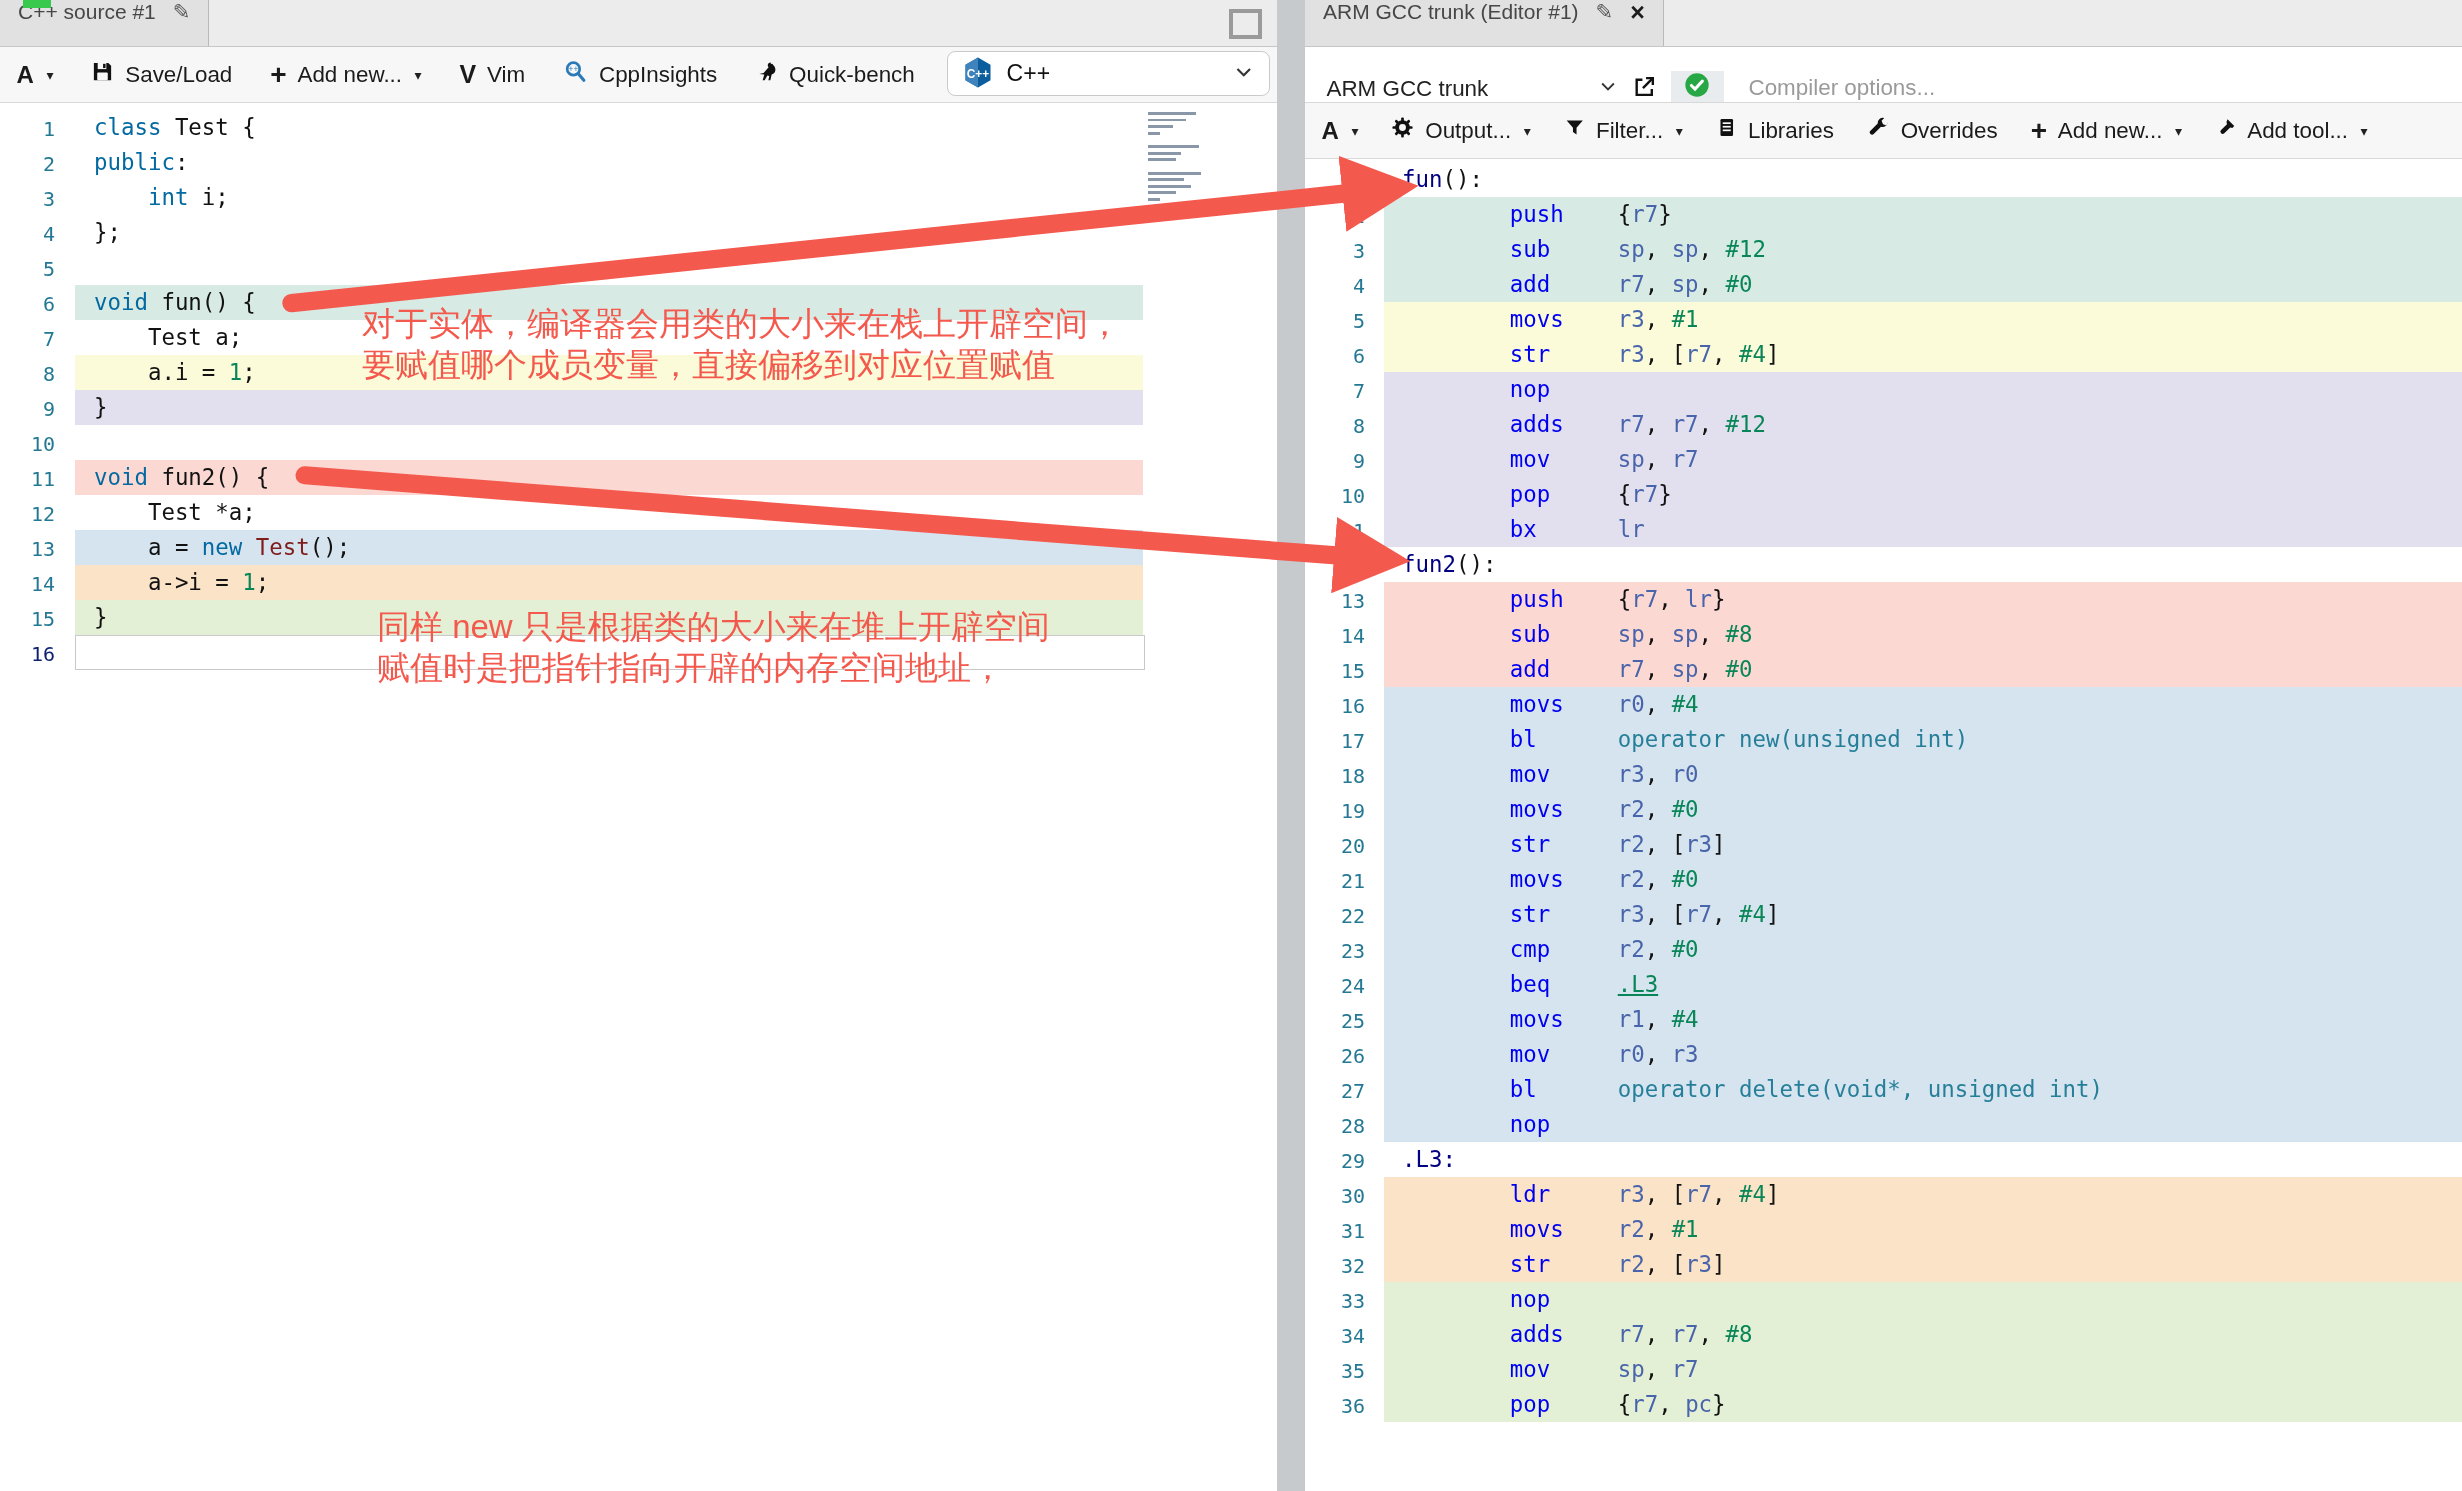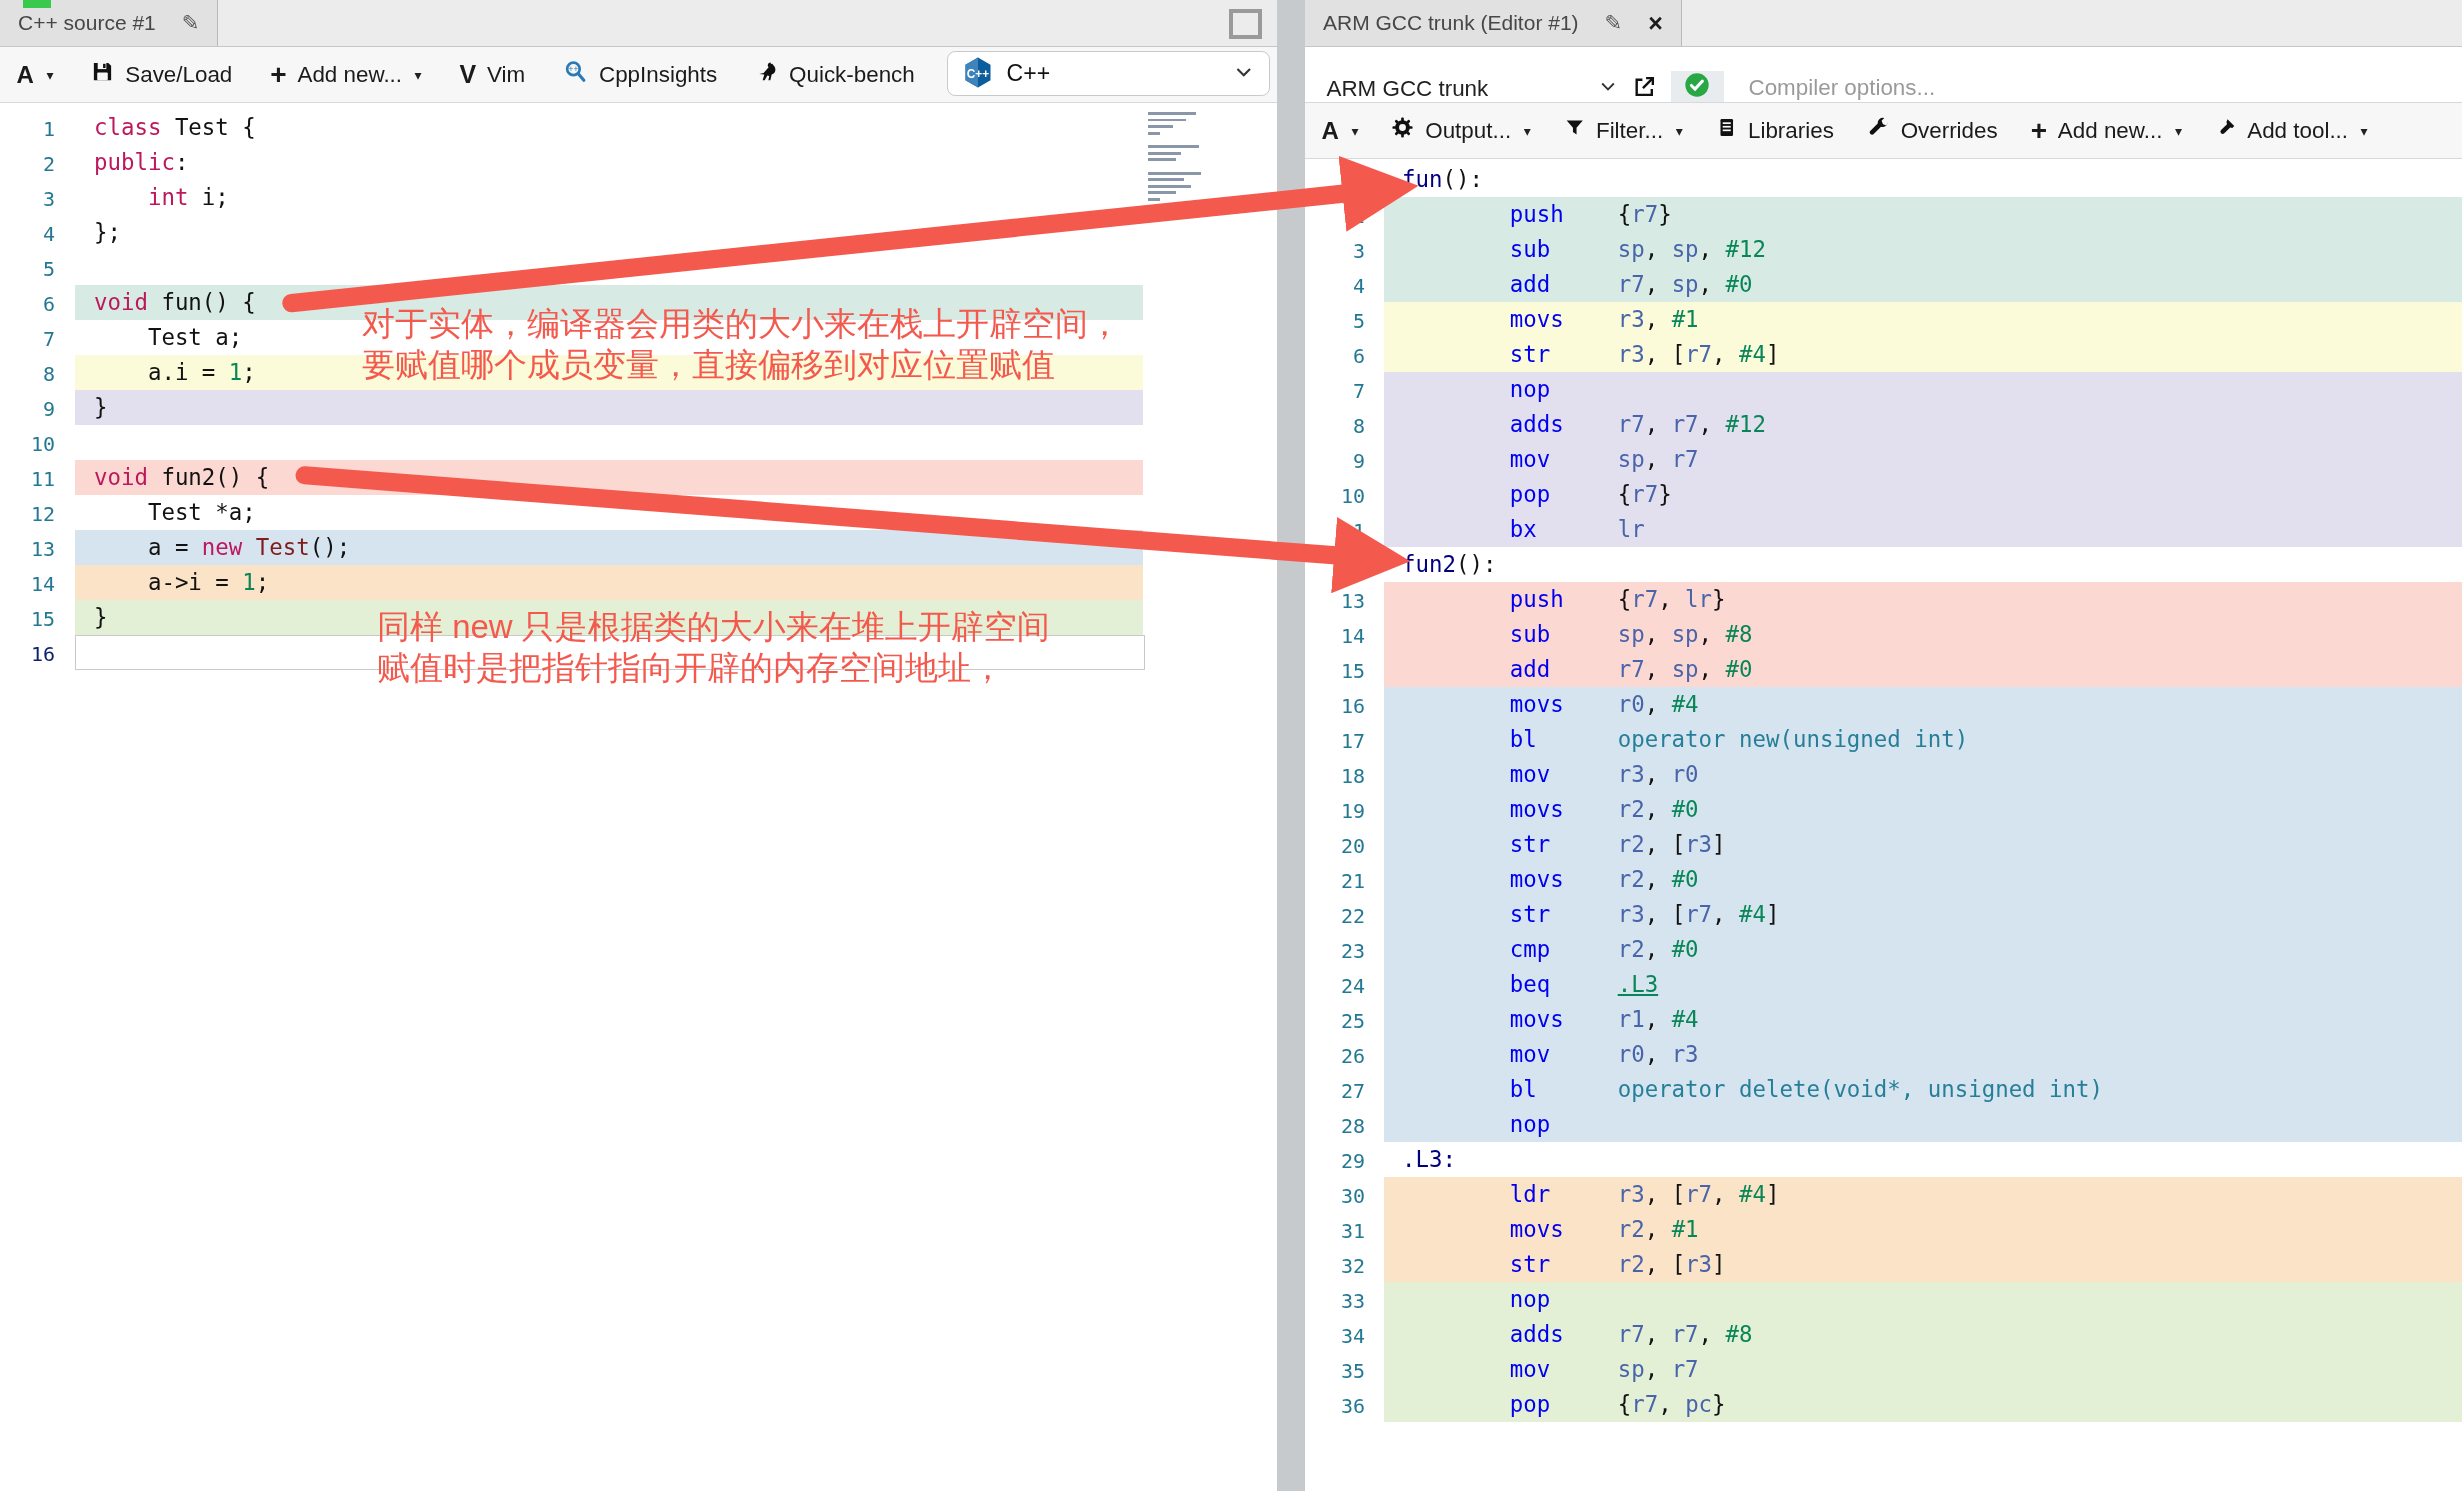--- a/index.html
+++ b/index.html
@@ -3,21 +3,21 @@
 <meta charset="utf-8">
 <style>
   html,body{margin:0;padding:0}
   body{width:2462px;height:1492px;position:relative;overflow:hidden;background:#e8e8e8;font-family:"Liberation Sans",sans-serif}
   .pane{position:absolute;top:0;height:1492px;background:#fff}
   #left-pane{left:0;width:1277px}
   #splitter{position:absolute;left:1277px;top:0;width:28px;height:1492px;background:#c7cacd}
   #right-pane{left:1305px;width:1157px}
   
   .tabbar{height:46px;background:#ececec;border-bottom:1.7px solid #c6c6c6;position:relative;display:flex;align-items:stretch}
-  .tab{display:flex;align-items:center;gap:26px;padding:0 18px;background:#e1e1e1;border-right:1.7px solid #b9b9b9;font-size:21px;color:#474747;white-space:nowrap}
+  .tab{display:flex;align-items:flex-start;gap:17px;padding:0 18px;background:#e1e1e1;border-right:1.7px solid #b9b9b9;font-size:21px;color:#474747;white-space:nowrap}
   .pencil{font-size:21px;color:#555}
   .closex{font-size:25px;color:#1c1c1c;font-weight:bold;line-height:1}
   .maxbox{position:absolute;right:15px;top:9px;width:25px;height:21.5px;border:4.1px solid #9a9a9a;background:transparent}
   #top-green{position:absolute;left:23px;top:0;width:28px;height:8.3px;background:#38c94d}
   
   .toolbar{height:55px;background:#f7f7f8;border-bottom:1.7px solid #d9d9d9;display:flex;align-items:center;padding:0 16.6px;gap:38px;position:relative}
   #right-pane .toolbar{gap:33px}
   .tbtn{display:flex;align-items:center;gap:10.8px;font-size:22.4px;color:#1b1b1b;background:none;border:none;padding:0;font-family:"Liberation Sans",sans-serif;white-space:nowrap}
   .caret{font-size:14px;color:#222;margin-left:1.7px}
   .bigA{font-size:24px;font-weight:600}
@@ -41,21 +41,21 @@
   #left-code .hl{left:75px;width:1068px}
   #asm-code .hl{left:79px;right:0}
   .cur .hl{border:1.7px solid #c9c9c9;background:#fff}
   .ln{position:absolute;top:6.6px;left:0;font-family:"DejaVu Sans Mono",monospace;font-size:20px;color:#237893;text-align:right}
   #left-code .ln{width:55px}
   #asm-code .ln{width:60px}
   .curln{color:#0b216f}
   .ct{position:absolute;top:4.1px;white-space:pre;font-family:"DejaVu Sans Mono",monospace;font-size:22.4px;line-height:26.5px}
   #left-code .ct{left:94px}
   #asm-code .ct{left:97px}
-  .tk-k{color:#be185d}.tk-p{color:#121212}.tk-n{color:#098658}.tk-t{color:#7f1d1d}
+  .tk-k{color:#0369a1}.tk-p{color:#121212}.tk-n{color:#098658}.tk-t{color:#7f1d1d}
   .tk-mn{color:#0000f0}.tk-reg{color:#4864aa}.tk-imm{color:#098658}
   .tk-fn{color:#267f99}.tk-lab{color:#000080}
   .tk-lnk{color:#098658;text-decoration:underline}
   
   #minimap{position:absolute;left:1148px;top:112px;width:91px;height:108px}
   #minimap .mml{position:absolute;height:2.5px;background:#8a97a8;left:0}
   
   #overlay{position:absolute;left:0;top:0;z-index:45;pointer-events:none}
   .annotation{position:absolute;z-index:40;font-size:33px;line-height:41px;font-weight:500;white-space:nowrap;pointer-events:none}
 </style>

